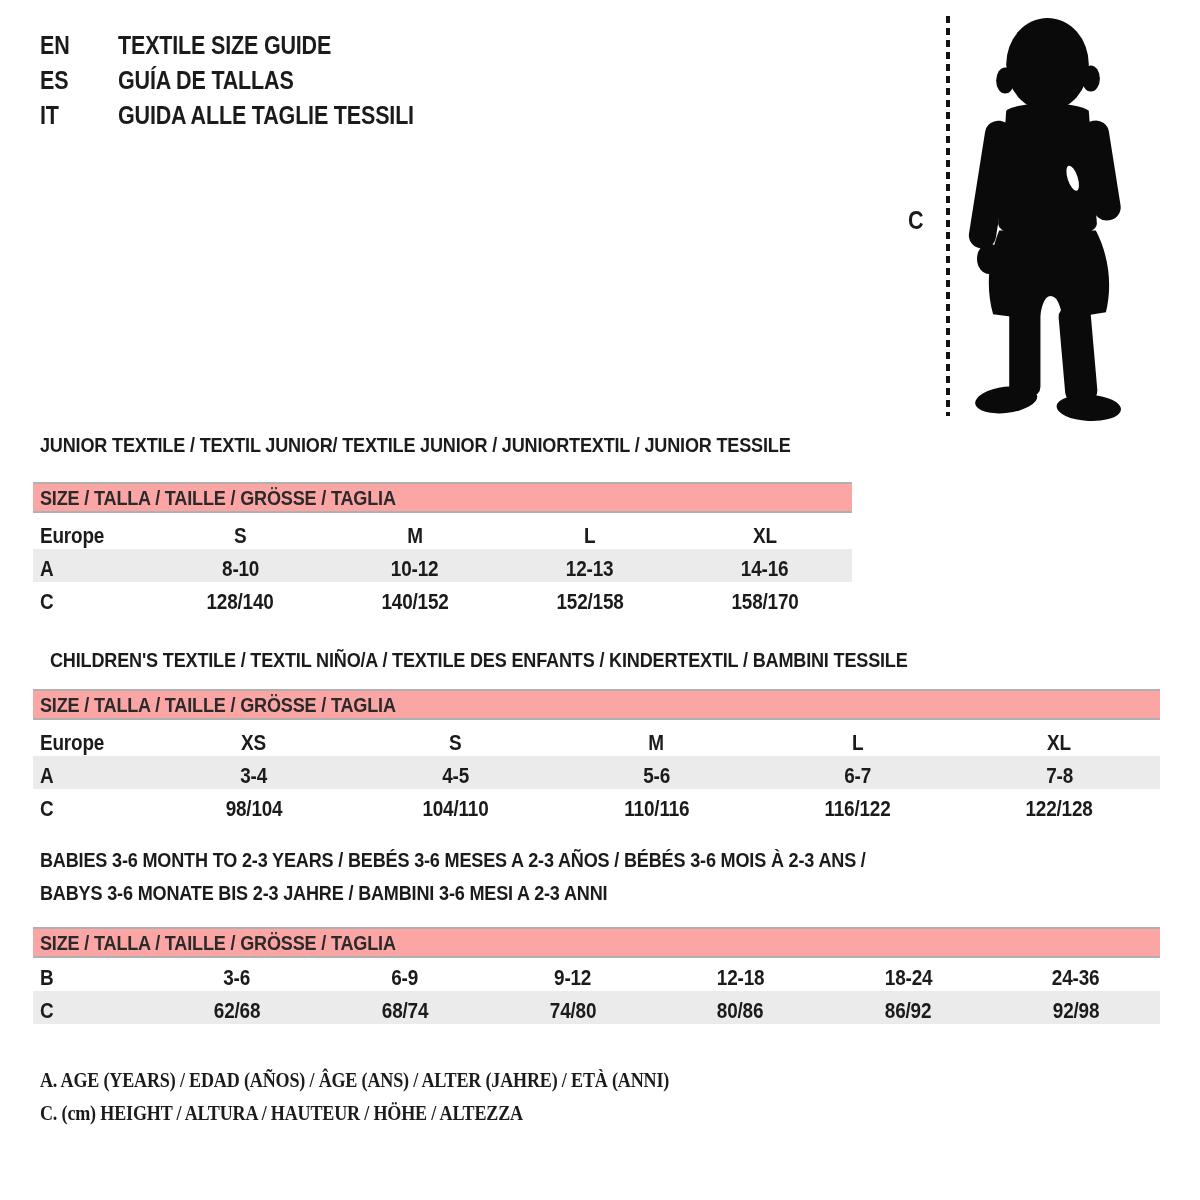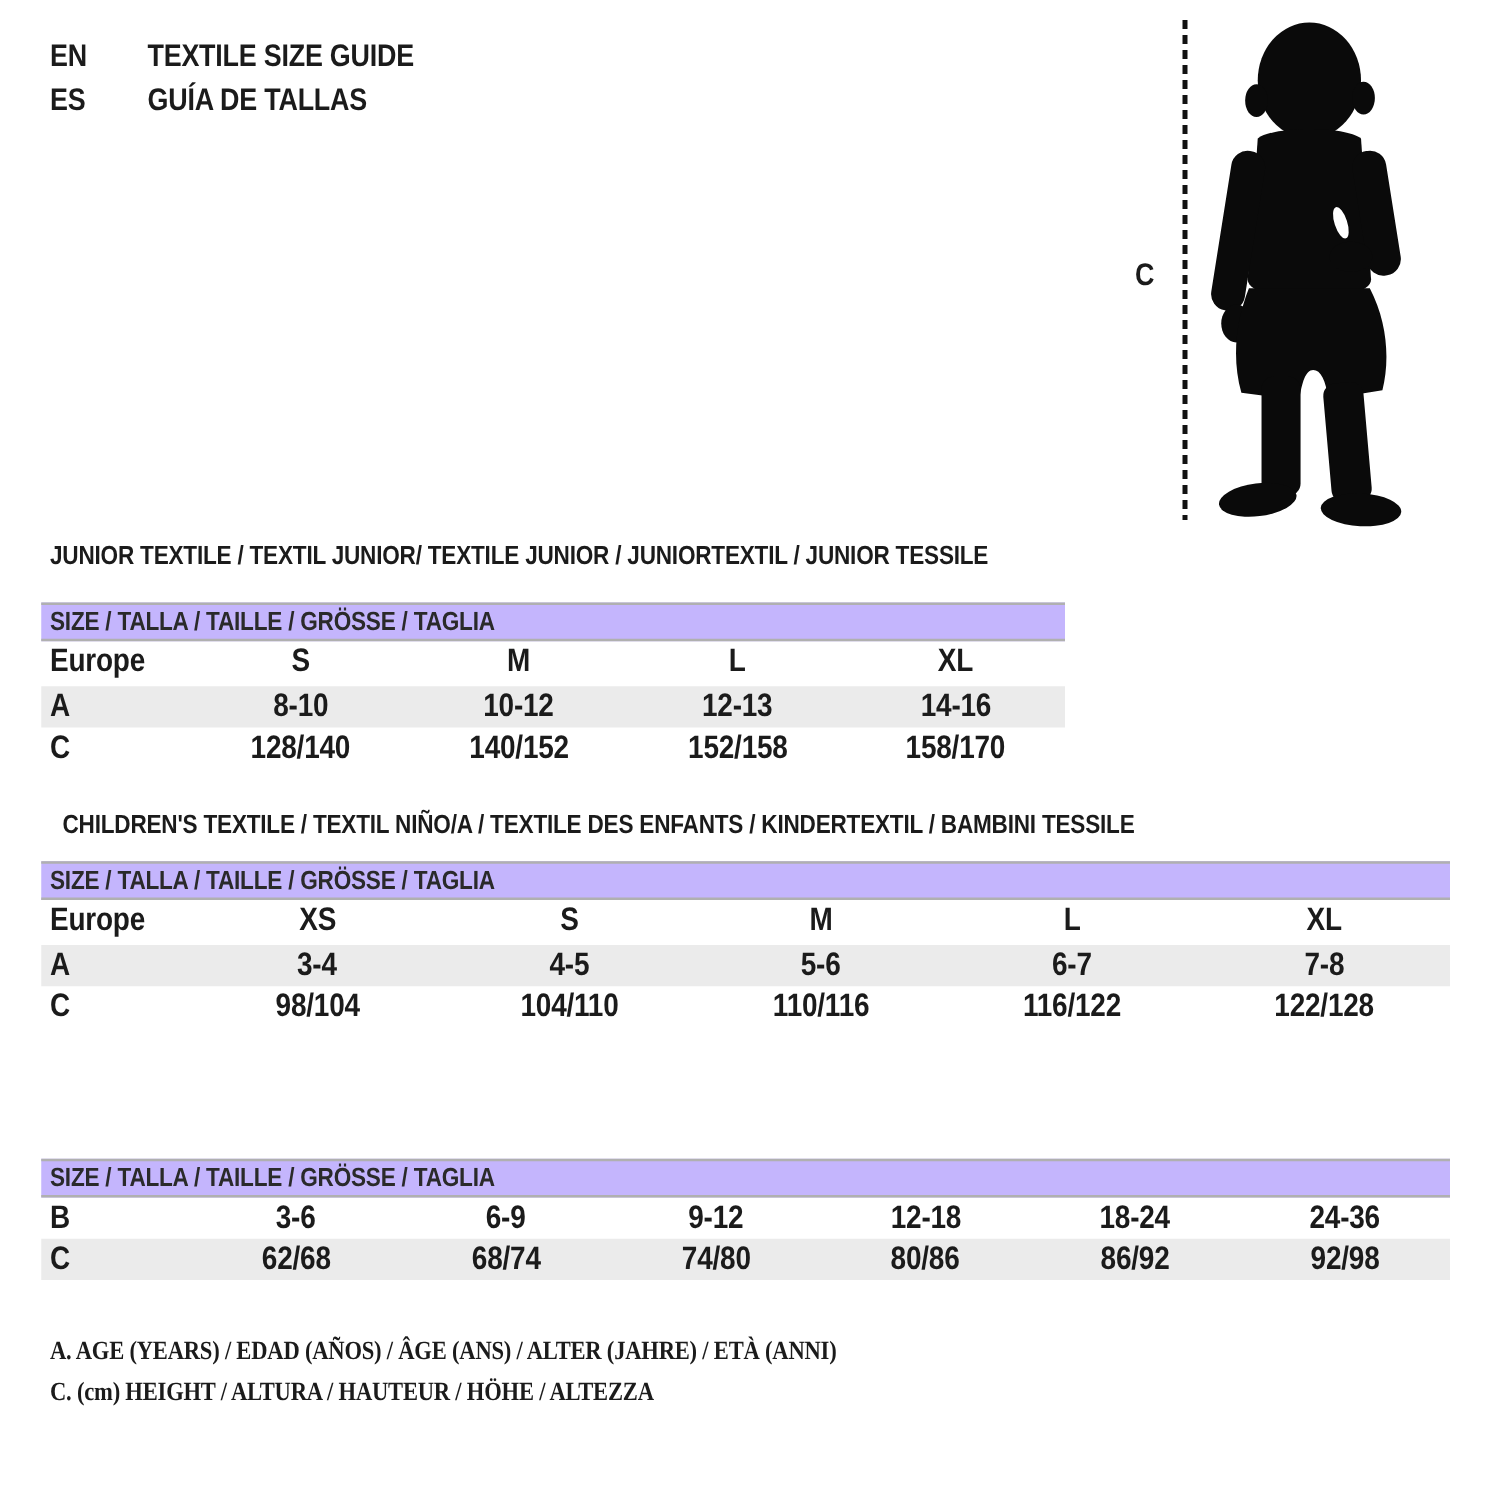--- a/index.html
+++ b/index.html
@@ -20,24 +20,24 @@
   .dash-line{position:absolute;left:946px;top:16px;width:4px;height:400px;
     background:repeating-linear-gradient(to bottom,#111 0 7px,transparent 7px 12px);}
   .c-label{position:absolute;left:908px;top:206px;font-size:25px;}
   .figure-svg{position:absolute;left:958px;top:14px;}
 
   
   .sec-title{position:absolute;left:40px;font-size:21px;line-height:33px;margin:0;}
 
   
   .tbl{position:absolute;left:33px;}
-  .tbl .bar{height:31px;background:#c4b5fd;border-top:2px solid #b0b0b0;border-bottom:2px solid #b0b0b0;
+  .tbl .bar{height:31px;background:#fca5a5;border-top:2px solid #b0b0b0;border-bottom:2px solid #b0b0b0;
     display:flex;align-items:center;box-sizing:border-box;color:#2a2a2a;font-size:21px;}
   .tbl .bar .cond{margin-left:7px;}
-  .row{display:flex;align-items:flex-start;height:33px;font-size:26px;}
+  .row{display:flex;align-items:flex-end;height:33px;font-size:22px;}
   .row.tall{height:36px;}
   .row.shade{background:#ebebeb;}
   .row .lbl{flex:0 0 120px;width:120px;box-sizing:border-box;padding-left:7px;}
   .row .cell{flex:1;text-align:center;}
 
   
   .legend{position:absolute;left:40px;top:1068px;font-size:21px;}
   .legend-line{height:33px;display:flex;align-items:flex-start;font-family:Liberation Serif, serif;}
 </style>
 </head>
@@ -46,20 +46,24 @@
 <div class="page">
 
   <section class="langs">
     <div class="lang-row">
       <span class="lang-code cond">EN</span>
       <span class="lang-title cond">TEXTILE SIZE GUIDE</span>
     </div>
     <div class="lang-row">
       <span class="lang-code cond">ES</span>
       <span class="lang-title cond">GUÍA DE TALLAS</span>
+    </div>
+    <div class="lang-row">
+      <span class="lang-code cond">IT</span>
+      <span class="lang-title cond">GUIDA ALLE TAGLIE TESSILI</span>
     </div>
   </section>
 
   <div class="dash-line"></div>
   <div class="c-label cond">C</div>
   <svg class="figure-svg" viewBox="0 0 175 405" width="178" height="408" aria-hidden="true">
     <g fill="#0a0a0a">
       <ellipse cx="88" cy="50" rx="41" ry="46"></ellipse>
       <ellipse cx="46" cy="66" rx="9" ry="13"></ellipse>
       <ellipse cx="131" cy="64" rx="9" ry="13"></ellipse>
@@ -133,20 +137,24 @@
     <div class="row">
       <span class="lbl"><span class="cond">C</span></span>
       <span class="cell"><span class="cond-c">98/104</span></span>
       <span class="cell"><span class="cond-c">104/110</span></span>
       <span class="cell"><span class="cond-c">110/116</span></span>
       <span class="cell"><span class="cond-c">116/122</span></span>
       <span class="cell"><span class="cond-c">122/128</span></span>
     </div>
   </div>
 
+  <h2 class="sec-title" style="top:843px;">
+    <span class="cond">BABIES 3-6 MONTH TO 2-3 YEARS / BEBÉS 3-6 MESES A 2-3 AÑOS / BÉBÉS 3-6 MOIS À 2-3 ANS /</span><br>
+    <span class="cond">BABYS 3-6 MONATE BIS 2-3 JAHRE / BAMBINI 3-6 MESI A 2-3 ANNI</span>
+  </h2>
   <div class="tbl" style="top:927px;width:1127px;">
     <div class="bar">
       <span class="cond">SIZE / TALLA / TAILLE / GRÖSSE / TAGLIA</span>
     </div>
     <div class="row">
       <span class="lbl"><span class="cond">B</span></span>
       <span class="cell"><span class="cond-c">3-6</span></span>
       <span class="cell"><span class="cond-c">6-9</span></span>
       <span class="cell"><span class="cond-c">9-12</span></span>
       <span class="cell"><span class="cond-c">12-18</span></span>

